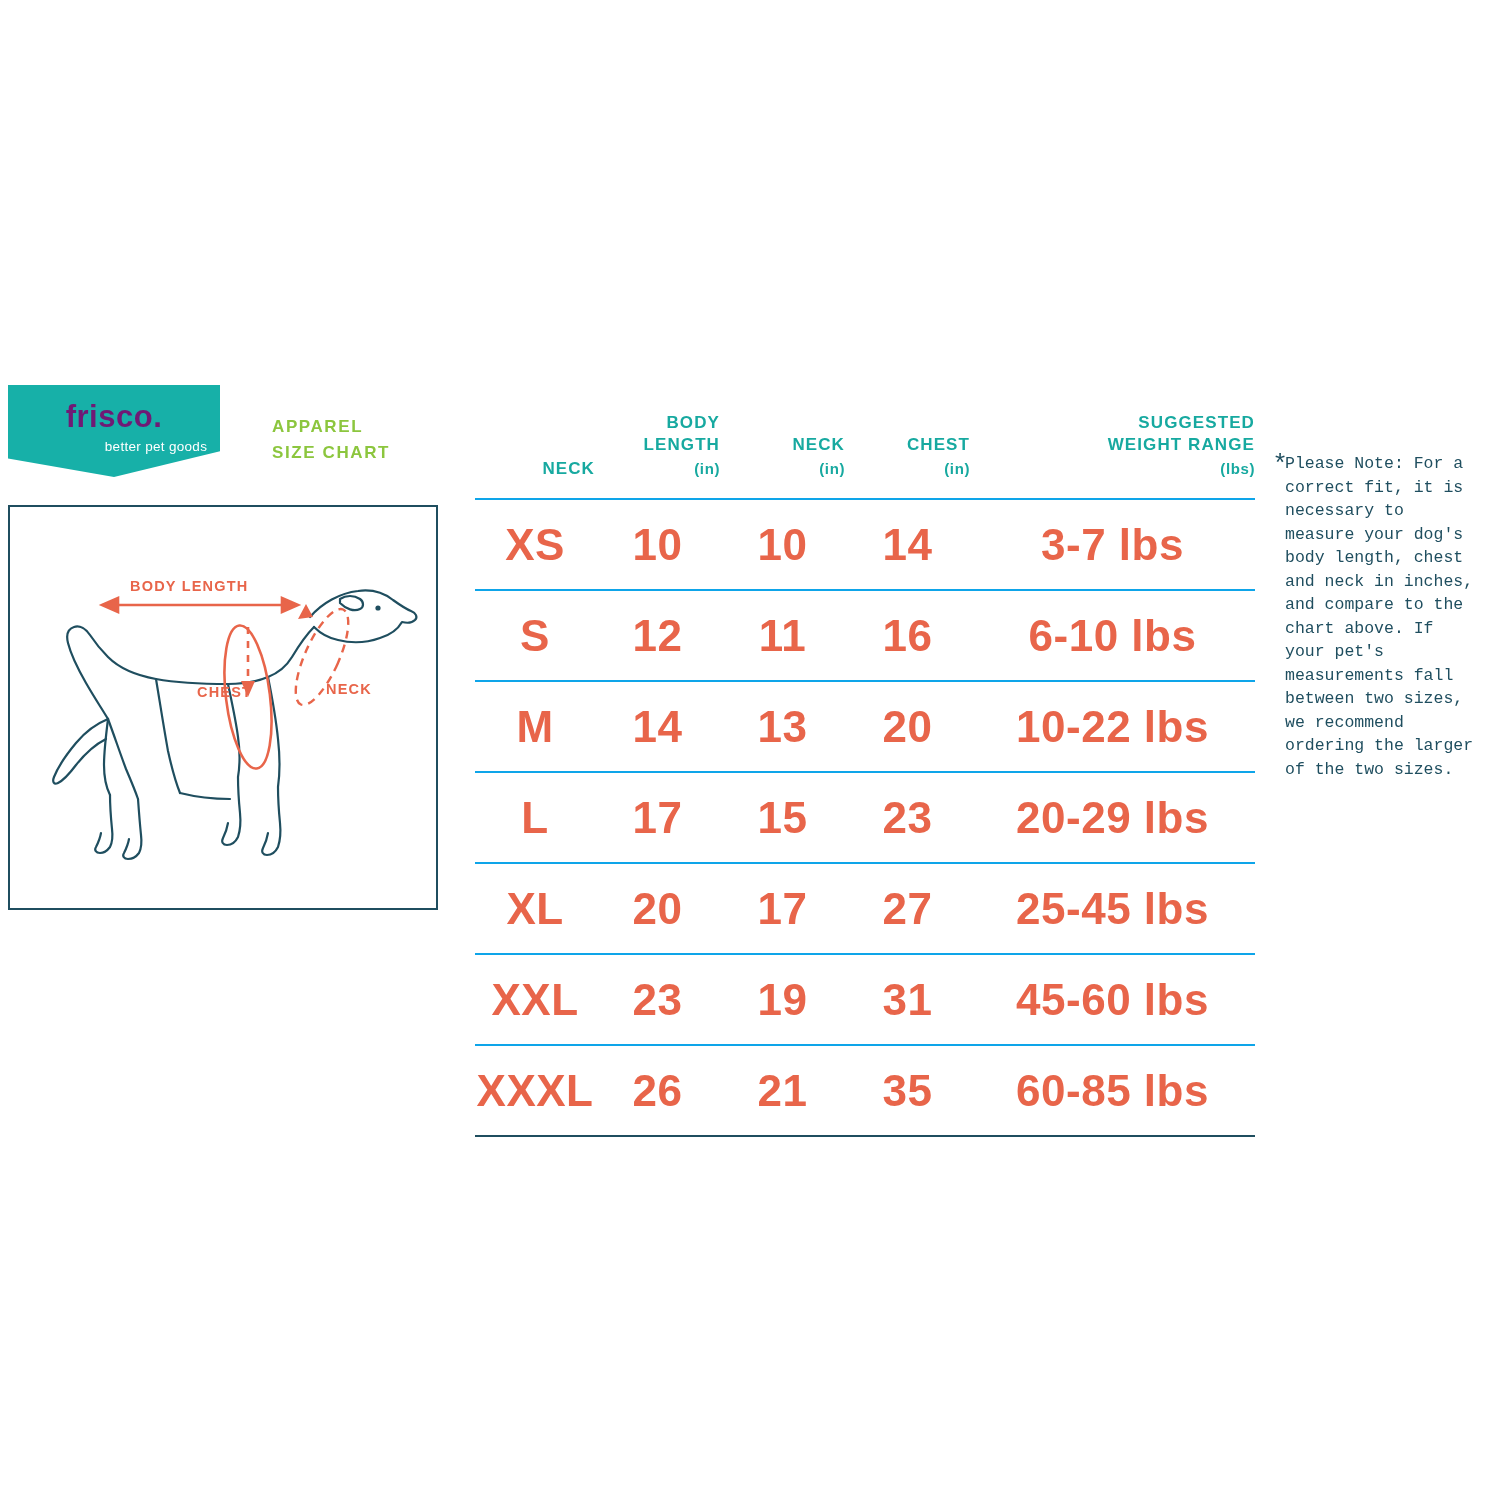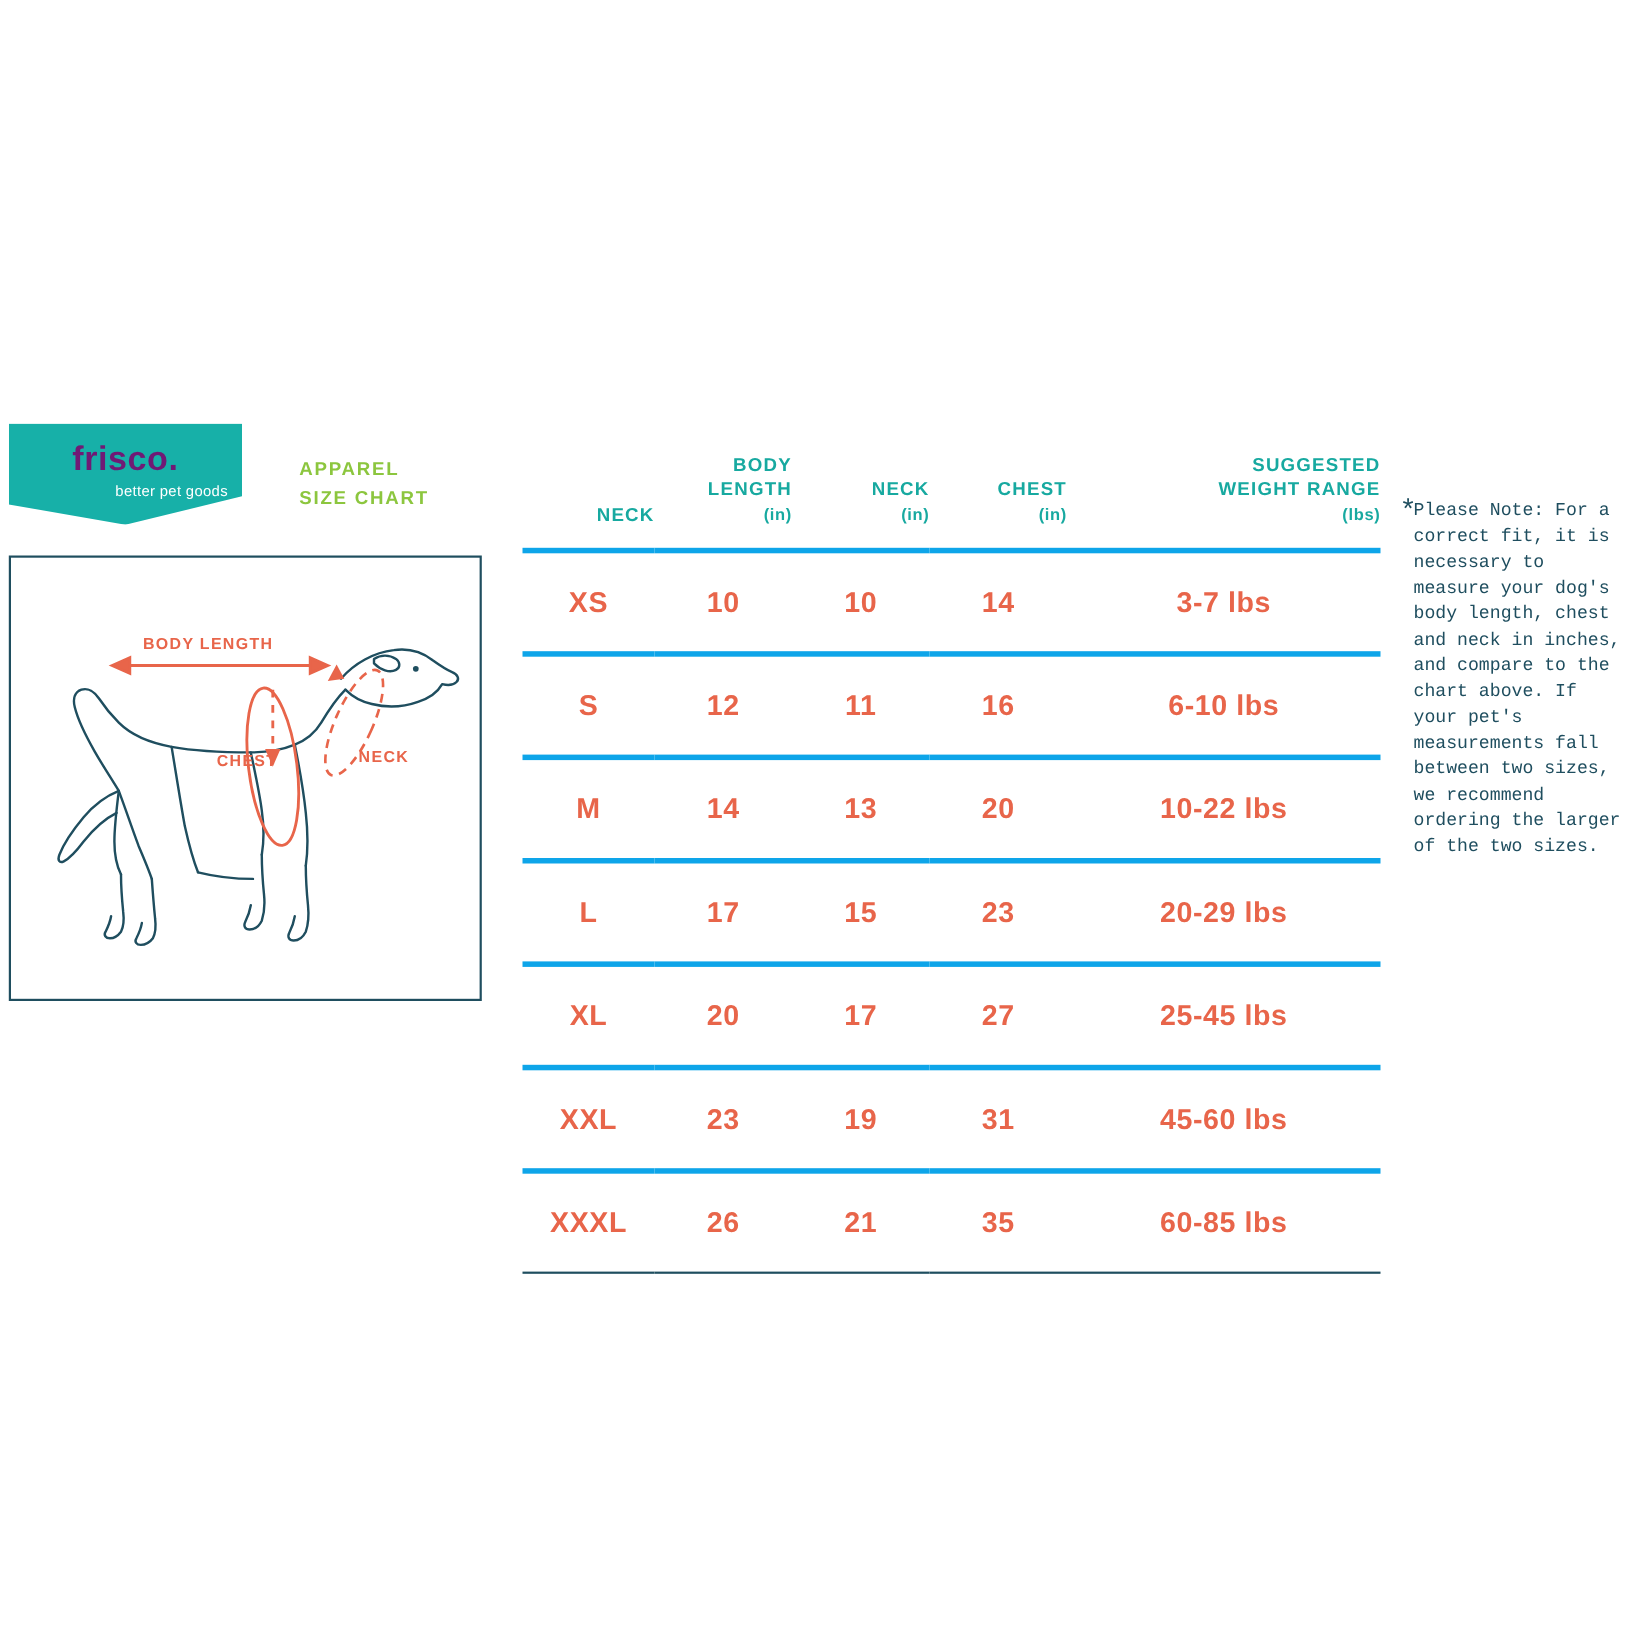--- a/index.html
+++ b/index.html
@@ -119,25 +119,25 @@
   }
   table.size-table th .unit {
     display: block;
     font-size: 15px;
     font-weight: bold;
     letter-spacing: 0.6px;
     margin-top: 2px;
   }
   table.size-table td {
     color: #e8654a;
-    font-size: 26px;
+    font-size: 44px;
     font-weight: bold;
     text-align: center;
     height: 87px;
-    border-top: 5px solid #0ea5e9;
+    border-top: 2px solid #0ea5e9;
     letter-spacing: 0.5px;
   }
   table.size-table tr.last-rule td {
     border-bottom: 2px solid #1f4e5f;
     height: 87px;
   }
   .col-size { width: 120px; }
   .col-body { width: 125px; }
   .col-neck { width: 125px; }
   .col-chest { width: 125px; }

